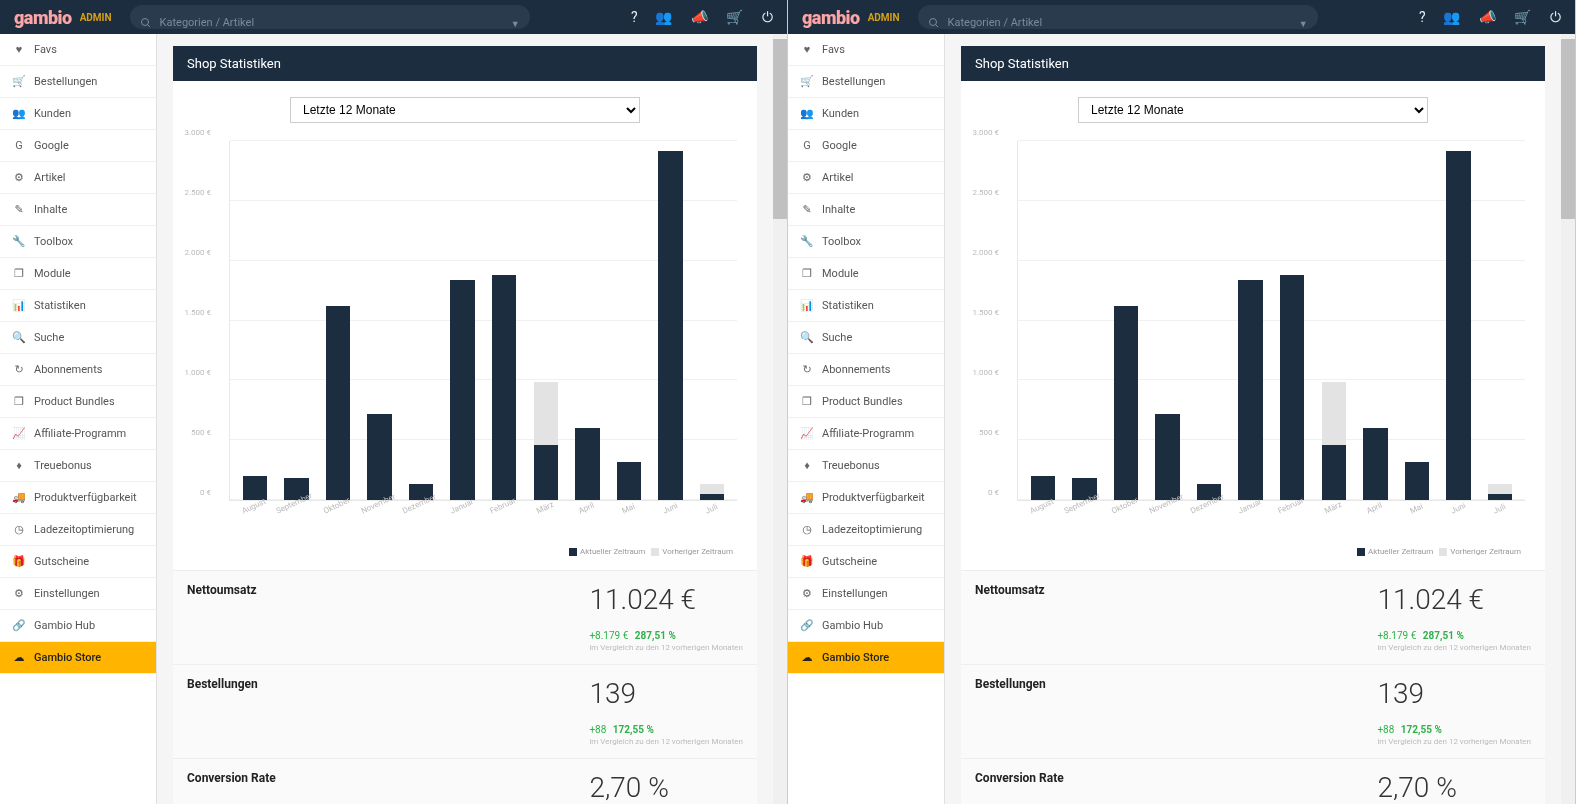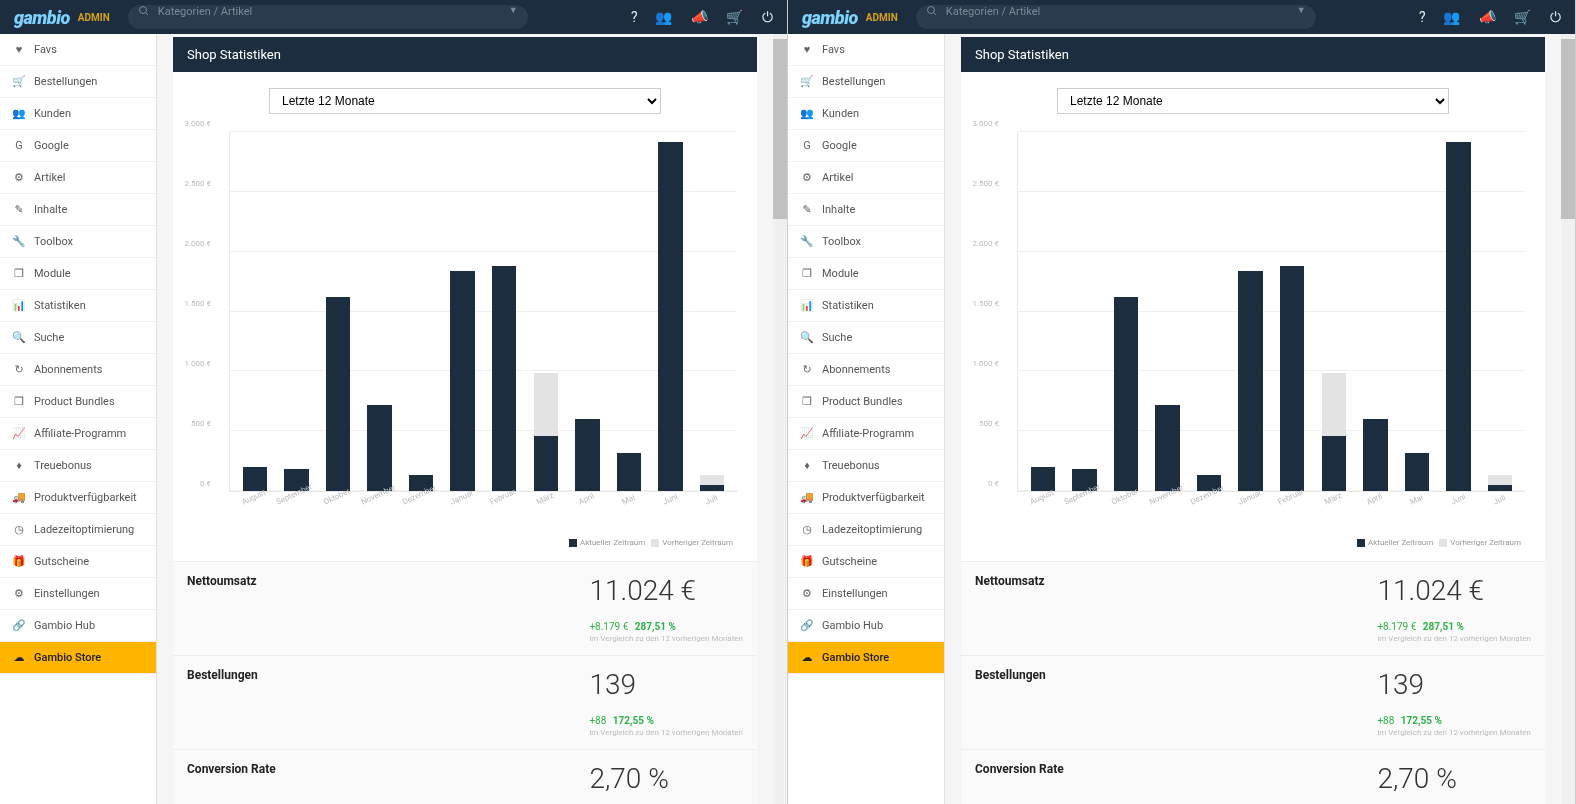--- a/index.html
+++ b/index.html
@@ -4,40 +4,40 @@
 <style>
 * { margin: 0; padding: 0; box-sizing: border-box; }
 body { font-family: -apple-system, BlinkMacSystemFont, "Segoe UI", Roboto, Arial, sans-serif; background: #f5f5f5; overflow: hidden; }
 .app-container { display: flex; width: 1576px; height: 804px; }
 .pane { flex: 1; display: flex; flex-direction: column; border-right: 1px solid #ccc; overflow: hidden; position: relative; }
 .scrollbar-track { position: absolute; right: 0; top: 34px; width: 14px; bottom: 0; background: #f0f0f0; }
 .scrollbar-thumb { width: 100%; background: #c0c0c0; height: 180px; border-radius: 0; margin-top: 5px; }
 
 .topbar { height: 34px; background: #1c2d40; display: flex; align-items: center; padding: 0 14px; color: #fff; flex-shrink: 0; }
 .brand { font-weight: 700; font-size: 18px; letter-spacing: -0.5px; margin-right: 8px; }
-.brand b { color: #7dd3fc; font-style: italic; }
+.brand b { color: #fca5a5; }
 .admin-label { color: #d4a017; font-size: 10px; font-weight: 700; margin-right: 18px; }
-.search-box { flex: 1; max-width: 400px; height: 24px; background: #2a3b4e; border-radius: 12px; display: flex; align-items: flex-start; padding: 0 10px; color: #7a8a9a; }
+.search-box { flex: 1; max-width: 400px; height: 24px; background: #2a3b4e; border-radius: 12px; display: flex; align-items: flex-end; padding: 0 10px; color: #7a8a9a; }
 .search-box svg { margin-right: 8px; }
 .search-box span { font-size: 11px; }
 .search-box .caret { margin-left: auto; font-size: 9px; }
 .topbar-icons { margin-left: auto; display: flex; gap: 18px; align-items: center; }
 .topbar-icons > span { color: #e8ecf0; font-size: 14px; cursor: pointer; }
 
 .body-wrap { display: flex; flex: 1; overflow: hidden; }
 .sidebar { width: 157px; background: #fff; border-right: 1px solid #e0e0e0; overflow-y: auto; flex-shrink: 0; }
 .sidebar-item { display: flex; align-items: center; height: 32px; padding: 0 10px; font-size: 11px; color: #555; border-bottom: 1px solid #f0f0f0; cursor: pointer; }
 .sidebar-item.active { background: #ffb400; color: #222; font-weight: 500; }
 .sidebar-item .icon { width: 18px; margin-right: 6px; text-align: center; color: #666; font-size: 11px; }
 .sidebar-item.active .icon { color: #222; }
 
-.main { flex: 1; overflow: auto; padding: 3px 30px 16px 16px; background: #f5f5f5; }
+.main { flex: 1; overflow: auto; padding: 12px 30px 16px 16px; background: #f5f5f5; }
 .panel-title { background: #1c2d40; color: #fff; padding: 10px 14px; font-size: 13px; }
 .panel-body { background: #fff; padding: 16px 16px 10px; }
-.period-select { display: block; margin: 0 auto 10px; width: 392px; padding: 4px 8px; font-size: 12px; border: 1px solid #ccc; background: #fff; }
+.period-select { display: block; margin: 0 auto 10px; width: 350px; padding: 4px 8px; font-size: 12px; border: 1px solid #ccc; background: #fff; }
 
 .chart-area { position: relative; height: 390px; padding: 8px 4px 0 40px; }
 .y-axis { position: absolute; left: 0; top: 8px; height: 360px; width: 38px; }
 .y-tick { position: absolute; right: 16px; font-size: 8px; color: #bbb; transform: translateY(-50%); white-space: nowrap; }
 .plot { position: relative; height: 360px; border-left: 1px solid #e8e8e8; border-bottom: 1px solid #e8e8e8; display: flex; align-items: flex-end; justify-content: space-around; padding: 0 4px; }
 .grid-line { position: absolute; left: 0; right: 0; border-top: 1px solid #f0f0f0; }
 .bar-wrap { width: 7%; position: relative; height: 100%; display: flex; align-items: flex-end; justify-content: center; }
 .bar-bg { width: 70%; background: #e3e3e3; position: absolute; bottom: 0; }
 .bar-fg { width: 70%; background: #1c2d40; position: relative; }
 .x-label { position: absolute; bottom: -16px; left: 50%; font-size: 8px; color: #bbb; transform: translateX(-50%) rotate(-25deg); transform-origin: left; white-space: nowrap; }

